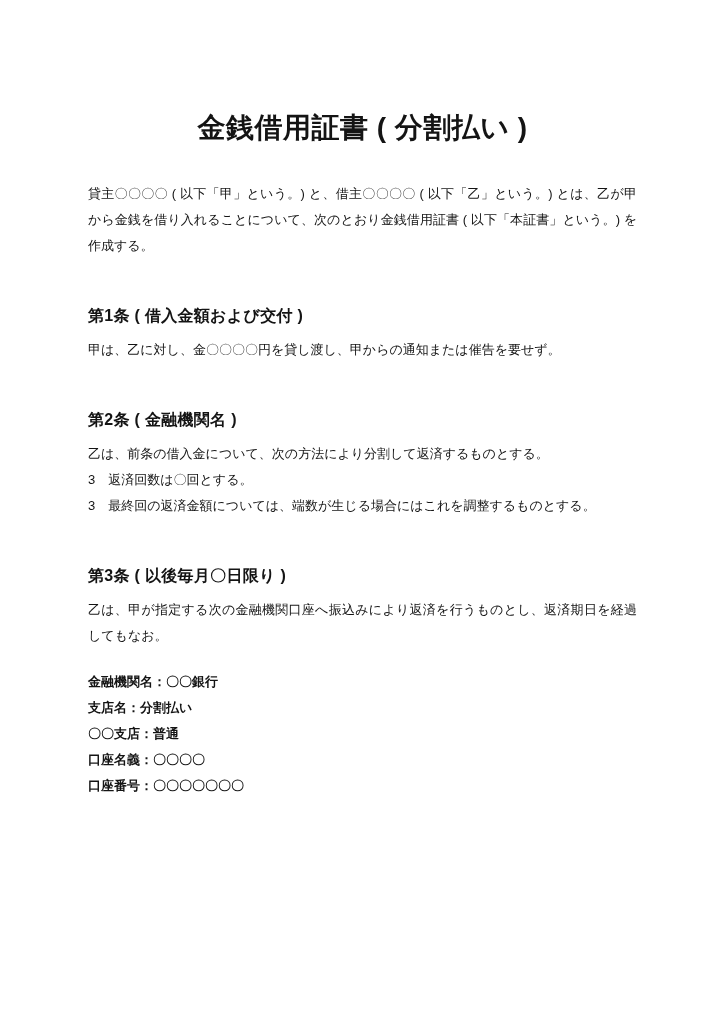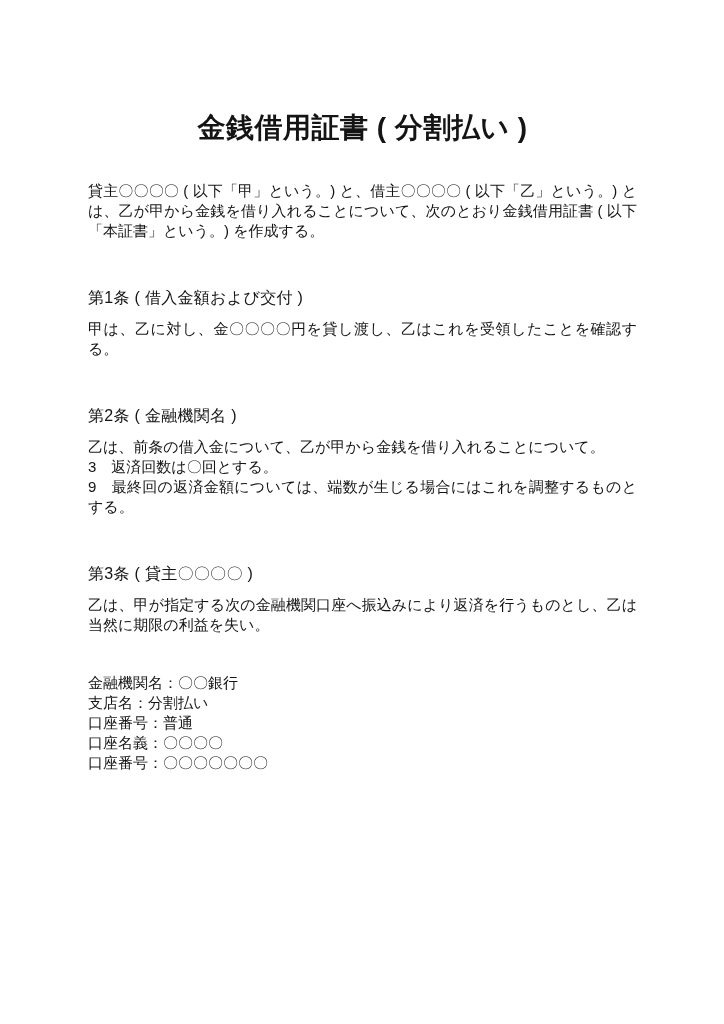--- a/index.html
+++ b/index.html
@@ -20,64 +20,65 @@
   .title {
     font-size: 28px;
     font-weight: 700;
     text-align: center;
     line-height: 39px;
     letter-spacing: 0.5px;
     margin: 0 0 34px 0;
   }
   .heading {
     font-size: 16px;
-    font-weight: 400;
+    font-weight: 700;
     line-height: 22px;
     margin: 46px 0 10px 0;
     letter-spacing: 0.3px;
   }
   .body {
-    font-size: 15px;
-    line-height: 20px;
+    font-size: 13px;
+    line-height: 26px;
     text-align: justify;
     margin: 0;
   }
   .account-block {
-    margin-top: 38px;
+    margin-top: 20px;
+    font-weight: bold;
   }
   .article { display: block; }
 </style>
 </head>
 <body>
 
 <div class="page">
 
   <h1 class="title">金銭借用証書 ( 分割払い )</h1>
 
   <p class="body">貸主〇〇〇〇 ( 以下「甲」という。) と、借主〇〇〇〇 ( 以下「乙」という。) とは、乙が甲から金銭を借り入れることについて、次のとおり金銭借用証書 ( 以下「本証書」という。) を作成する。</p>
 
   <section class="article">
     <h2 class="heading">第1条 ( 借入金額および交付 )</h2>
-    <p class="body">甲は、乙に対し、金〇〇〇〇円を貸し渡し、乙はこれを受領したことを確認する。</p>
+    <p class="body">甲は、乙に対し、金〇〇〇〇円を貸し渡し、甲からの通知または催告を要せず。</p>
   </section>
 
   <section class="article">
     <h2 class="heading">第2条 ( 金融機関名 )</h2>
-    <p class="body">乙は、前条の借入金について、乙が甲から金銭を借り入れることについて。</p>
+    <p class="body">乙は、前条の借入金について、次の方法により分割して返済するものとする。</p>
     <p class="body">3　返済回数は〇回とする。</p>
-    <p class="body">9　最終回の返済金額については、端数が生じる場合にはこれを調整するものとする。</p>
+    <p class="body">3　最終回の返済金額については、端数が生じる場合にはこれを調整するものとする。</p>
   </section>
 
   <section class="article">
-    <h2 class="heading">第3条 ( 貸主〇〇〇〇 )</h2>
-    <p class="body">乙は、甲が指定する次の金融機関口座へ振込みにより返済を行うものとし、乙は当然に期限の利益を失い。</p>
+    <h2 class="heading">第3条 ( 以後毎月〇日限り )</h2>
+    <p class="body">乙は、甲が指定する次の金融機関口座へ振込みにより返済を行うものとし、返済期日を経過してもなお。</p>
     <div class="account-block">
       <p class="body">金融機関名：〇〇銀行</p>
       <p class="body">支店名：分割払い</p>
-      <p class="body">口座番号：普通</p>
+      <p class="body">〇〇支店：普通</p>
       <p class="body">口座名義：〇〇〇〇</p>
       <p class="body">口座番号：〇〇〇〇〇〇〇</p>
     </div>
   </section>
 
 
 
 </div>
 
 </body></html>

